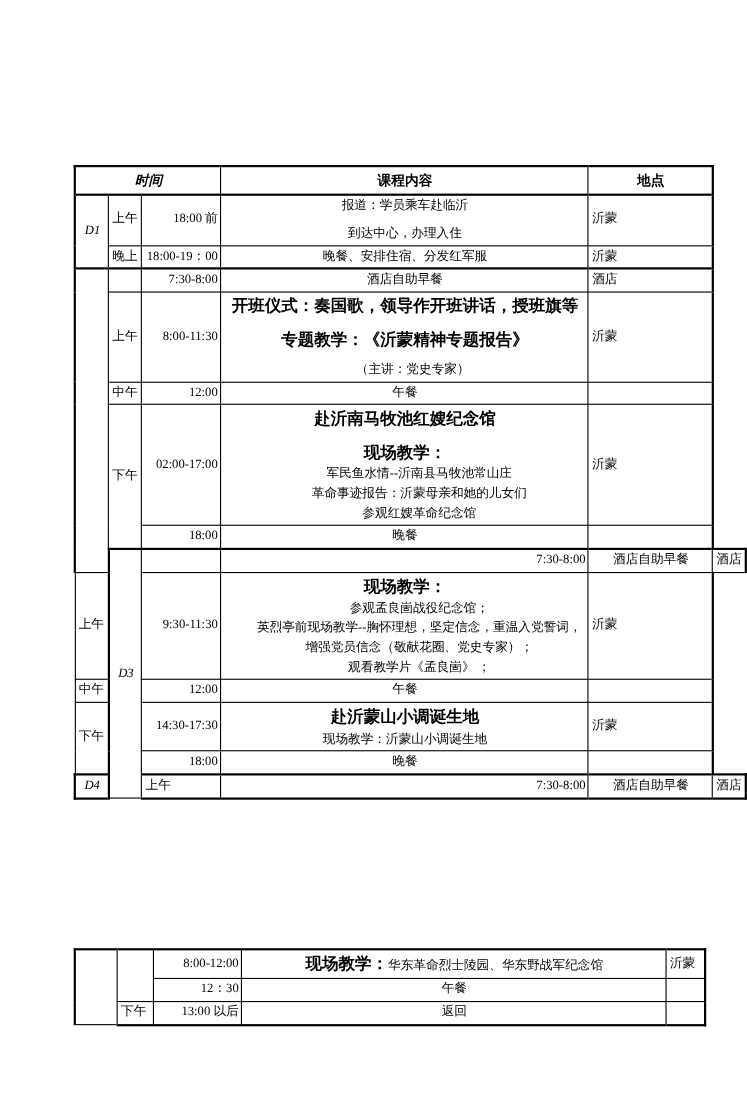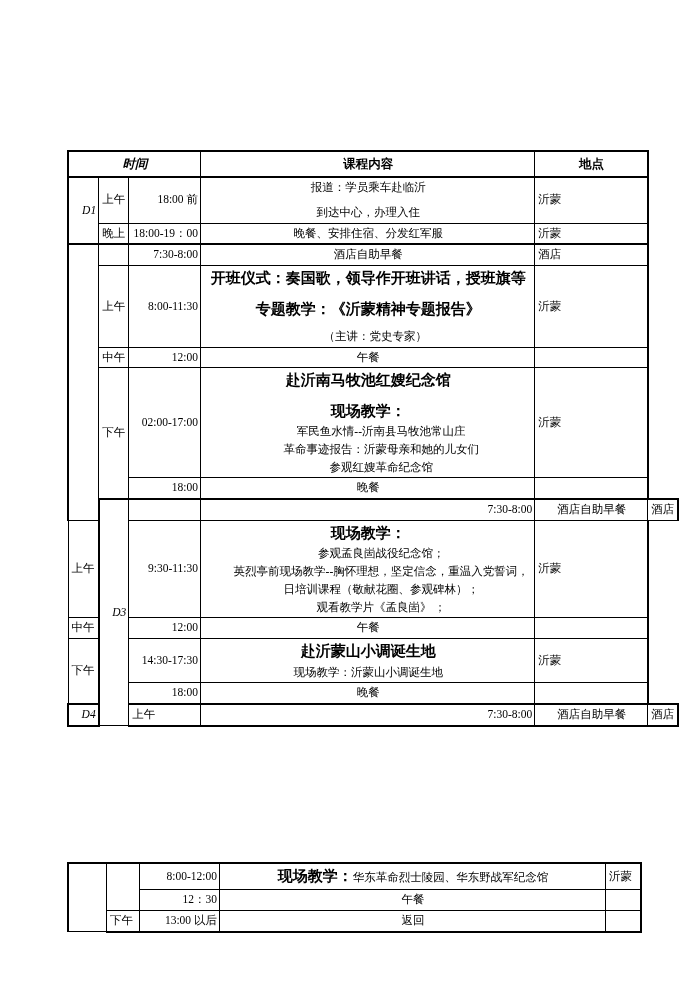--- a/index.html
+++ b/index.html
@@ -47,21 +47,21 @@
     white-space: nowrap;
     background: #fff;
   }
   
   .tbl { outline: none; }
   .tbl td.thickT { border-top: 2px solid #000; }
   .tbl td.thickB { border-bottom: 2px solid #000; margin-left: 28px; }
   .tbl td.thickL { border-left: 2px solid #000; font-style: italic; }
   .tbl td.thickR { border-right: 2px solid #000; }
 
-  .c-day    { width: 32px;  text-align: right; }
+  .c-day    { width: 32px;  text-align: center; }
   .c-part   { width: 27px;  text-align: left; font-family: Liberation Serif, serif; }
   .c-time   { width: 74px;  text-align: right; }
   .c-body   { width: 380px; text-align: center; white-space: normal; }
   .c-place  { width: 29px;  text-align: left; }
 
   .hdr {
     text-align: center;
     font-weight: bold;
     font-family: "DejaVu Sans", "Liberation Sans", sans-serif;
     font-size: 12.5px;
@@ -188,21 +188,21 @@
         <td class="c-place thickT thickR">酒店</td>
       </tr>
 
       <tr>
         <td class="c-part">上午</td>
         <td class="c-time">9:30-11:30</td>
         <td class="c-body bodycell">
           <span class="ln b">现场教学：</span>
           <span class="ln indent">参观孟良崮战役纪念馆；</span>
           <span class="ln indent">英烈亭前现场教学--胸怀理想，坚定信念，重温入党誓词，</span>
-          <span class="ln indent">日培训课程（敬献花圈、参观碑林）；</span>
+          <span class="ln indent">增强党员信念（敬献花圈、党史专家）；</span>
           <span class="ln indent">观看教学片《孟良崮》 ；</span>
         </td>
         <td class="c-place thickR">沂蒙</td>
       </tr>
 
       <tr>
         <td class="c-part">中午</td>
         <td class="c-time">12:00</td>
         <td class="c-body bodycell">
           <span class="ln">午餐</span>

